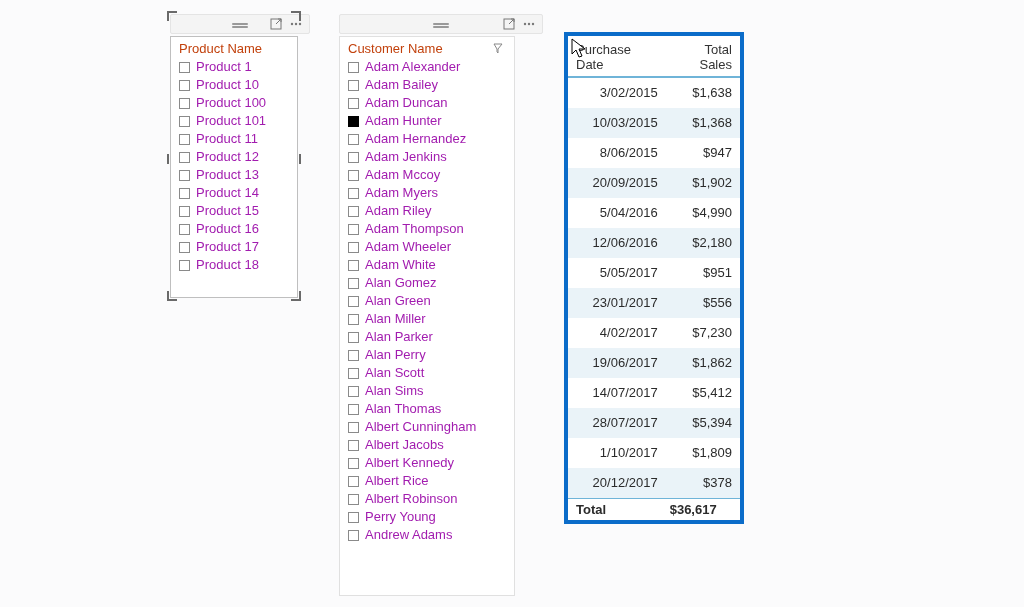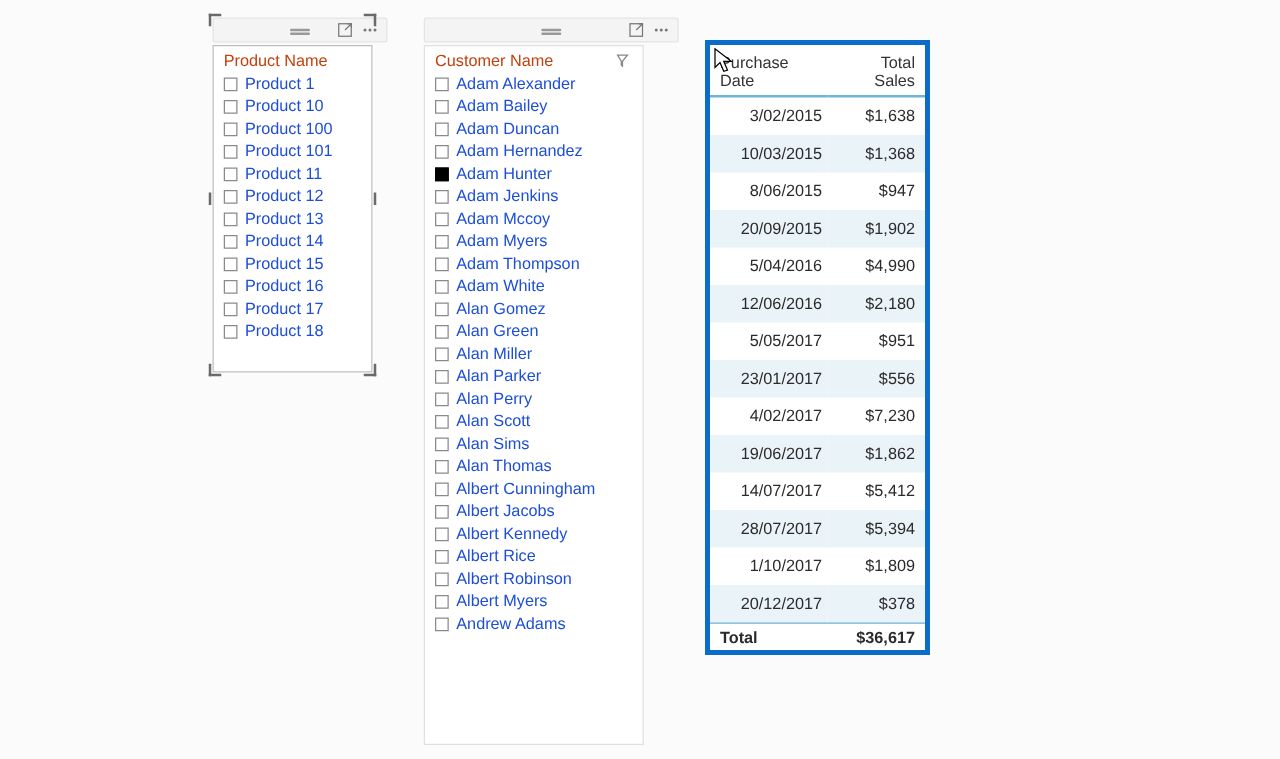--- a/index.html
+++ b/index.html
@@ -93,21 +93,21 @@
     border: 1px solid #8a8a8a;
     box-sizing: border-box;
     background: #fff;
     flex: none;
   }
   .slicer .check.selected {
     background: #000;
     border-color: #000;
   }
   .slicer .item-label {
-    color: #1d4ed8;
+    color: #a21caf;
     white-space: nowrap;
     text-align: right;
   }
 
   
   .sel-handle {
     position: absolute;
     width: 10px;
     height: 10px;
     pointer-events: none;
@@ -157,21 +157,21 @@
     line-height: 18px;
   }
   .table-visual tbody tr.alt { background:#eaf3f8; }
   .table-visual tbody td:first-child { text-align:right; width:90px; padding-right:4px; }
   .table-visual tbody td:last-child  { text-align:right; width:70px; }
   .table-visual tfoot td {
     border-top: 1px solid #6fb4d8;
     font-weight: 700;
     padding: 3px 8px;
   }
-  .table-visual tfoot td:last-child{ text-align:right; }
+  .table-visual tfoot td:last-child{ }
 
   
   .cursor {
     position: absolute;
     width: 18px;
     height: 22px;
     pointer-events: none;
   }
 </style>
 </head>
@@ -287,45 +287,53 @@
         </div>
         <div class="item">
           <span class="check"></span>
           <span class="item-label">Adam Bailey</span>
         </div>
         <div class="item">
           <span class="check"></span>
           <span class="item-label">Adam Duncan</span>
         </div>
         <div class="item">
-          <span class="check"></span>
-          <span class="item-label">Adam Hernandez</span>
-        </div>
-        <div class="item">
           <span class="check selected"></span>
           <span class="item-label">Adam Hunter</span>
         </div>
         <div class="item">
           <span class="check"></span>
+          <span class="item-label">Adam Hernandez</span>
+        </div>
+        <div class="item">
+          <span class="check"></span>
           <span class="item-label">Adam Jenkins</span>
         </div>
         <div class="item">
           <span class="check"></span>
           <span class="item-label">Adam Mccoy</span>
         </div>
         <div class="item">
           <span class="check"></span>
           <span class="item-label">Adam Myers</span>
         </div>
         <div class="item">
           <span class="check"></span>
+          <span class="item-label">Adam Riley</span>
+        </div>
+        <div class="item">
+          <span class="check"></span>
           <span class="item-label">Adam Thompson</span>
         </div>
         <div class="item">
           <span class="check"></span>
+          <span class="item-label">Adam Wheeler</span>
+        </div>
+        <div class="item">
+          <span class="check"></span>
           <span class="item-label">Adam White</span>
         </div>
         <div class="item">
           <span class="check"></span>
           <span class="item-label">Alan Gomez</span>
         </div>
         <div class="item">
           <span class="check"></span>
           <span class="item-label">Alan Green</span>
         </div>
@@ -368,21 +376,21 @@
         <div class="item">
           <span class="check"></span>
           <span class="item-label">Albert Rice</span>
         </div>
         <div class="item">
           <span class="check"></span>
           <span class="item-label">Albert Robinson</span>
         </div>
         <div class="item">
           <span class="check"></span>
-          <span class="item-label">Albert Myers</span>
+          <span class="item-label">Perry Young</span>
         </div>
         <div class="item">
           <span class="check"></span>
           <span class="item-label">Andrew Adams</span>
         </div>
       </div>
   </div>
 
   <div class="table-visual" id="tbl" style="left: 564px; top: 32px; width: 180px;">
     <table>

